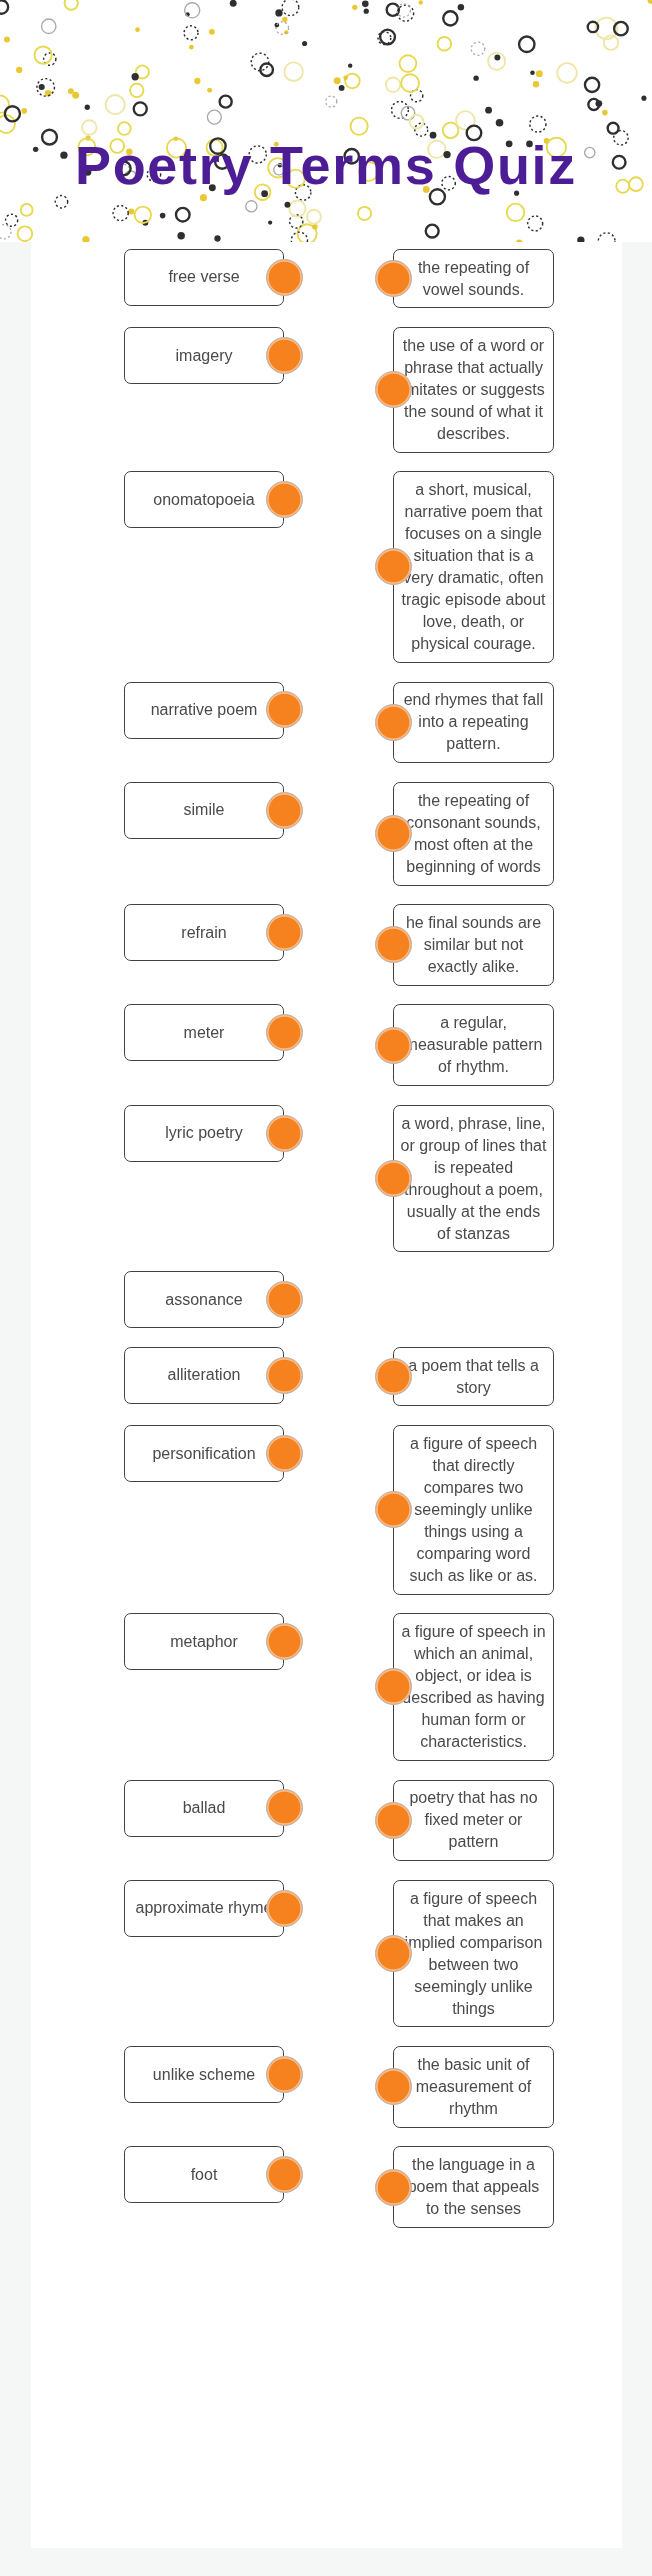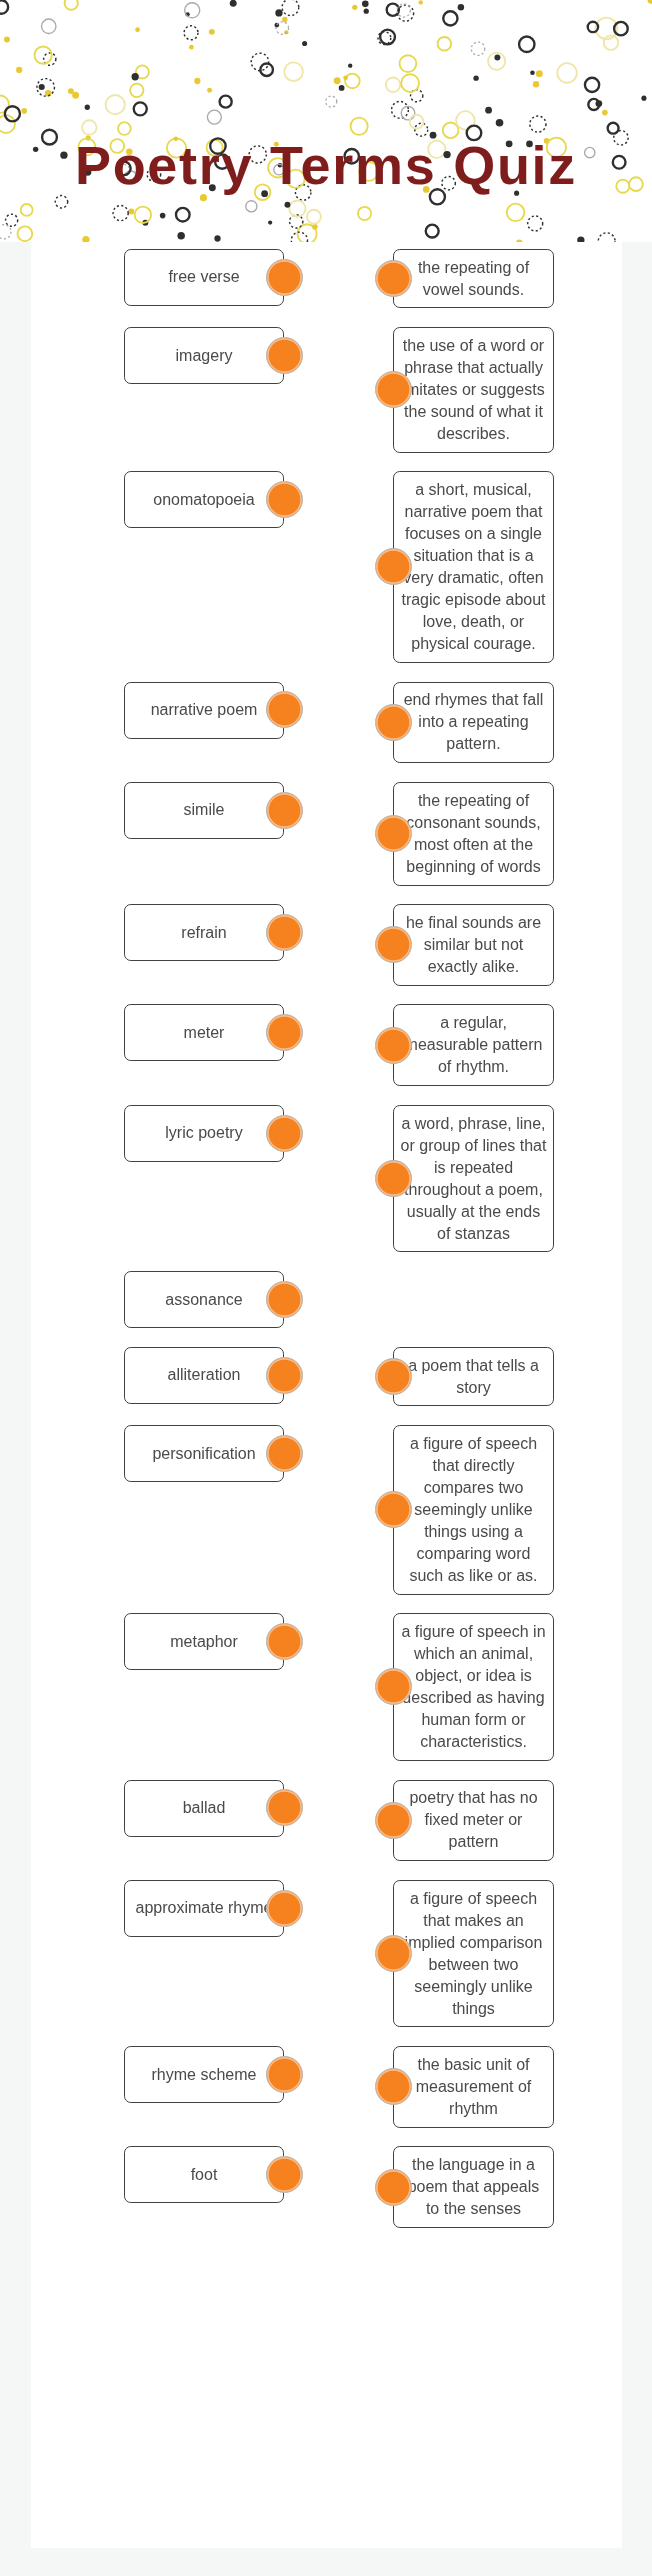--- a/index.html
+++ b/index.html
@@ -17,21 +17,21 @@
     background:#ffffff;
     overflow:hidden;
   }
   .confetti{position:absolute;left:0;top:0;width:652px;height:242px;}
   .title{
     position:absolute;left:0;top:134px;width:652px;
     text-align:center;
     font-size:54px;
     font-weight:700;
     letter-spacing:1.7px;
-    color:#7f1d1d;
+    color:#4c1d95;
     white-space:nowrap;
   }
   
   .panel{
     position:absolute;left:31px;top:242px;
     width:591px;
     min-height:2306px;
     background:#ffffff;
     box-sizing:border-box;
     padding:6.8px 0 42px 82px;
@@ -419,21 +419,21 @@
       <span class="dot dot-right"></span>
     </div>
     <div class="card def-card">
       <span>a figure of speech that makes an implied comparison between two seemingly unlike things</span>
       <span class="dot dot-left"></span>
     </div>
   </div>
 
   <div class="row">
     <div class="card term-card">
-      <span>rhyme scheme</span>
+      <span>unlike scheme</span>
       <span class="dot dot-right"></span>
     </div>
     <div class="card def-card">
       <span>the basic unit of measurement of rhythm</span>
       <span class="dot dot-left"></span>
     </div>
   </div>
 
   <div class="row">
     <div class="card term-card">

